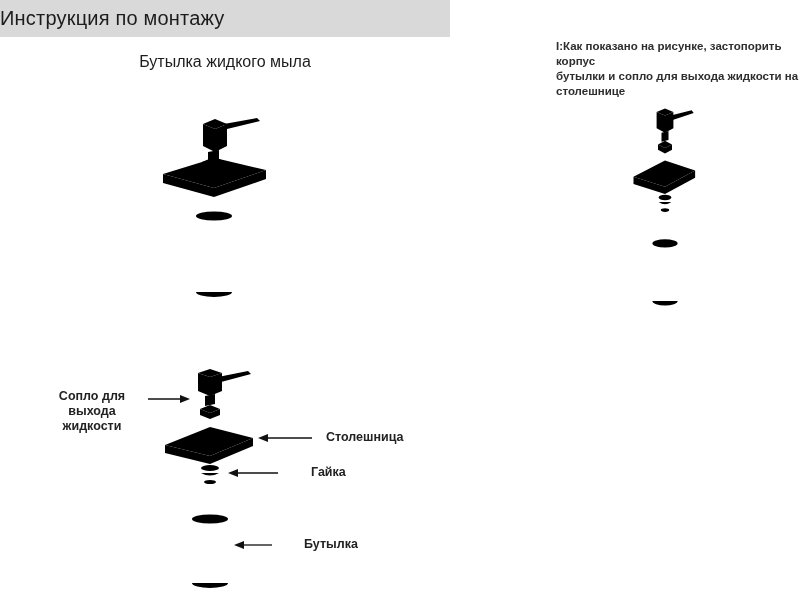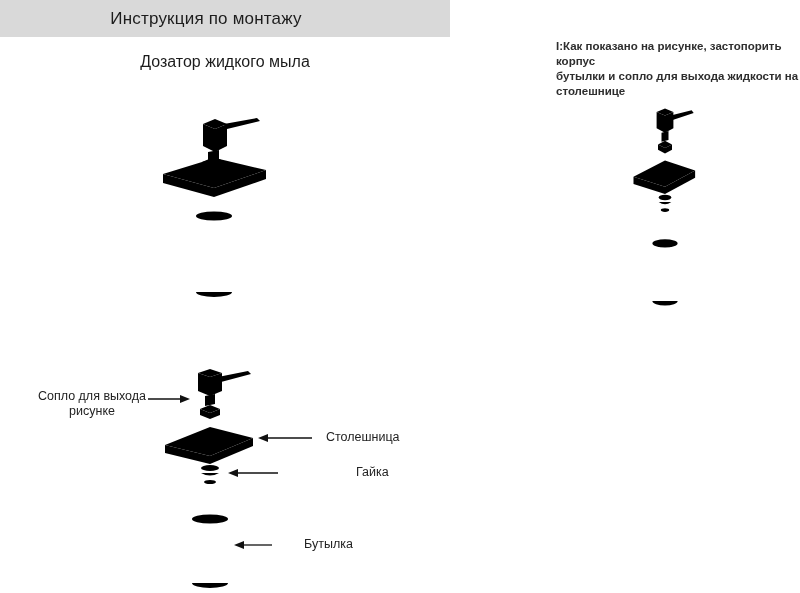--- a/index.html
+++ b/index.html
@@ -12,39 +12,39 @@
     overflow:hidden;
   }
   .abs{position:absolute;}
   
   #header-bar{
     left:0;top:0;width:450px;height:37px;
     background:#d9d9d9;
   }
   #page-title{
     left:0;top:0;width:412px;height:37px;
-    line-height:37px;text-align:center;
-    font-size:17px;font-weight:500;color:#1c1c1c;letter-spacing:.2px;
+    line-height:37px;
+    font-size:20px;font-weight:500;color:#1c1c1c;letter-spacing:.2px;
   }
   #page-subtitle{
     left:0;top:53px;width:450px;
     text-align:center;font-size:16px;font-weight:500;color:#1c1c1c;
   }
   
   #instruction{
     left:556px;top:39px;width:250px;
     font-size:11.5px;font-weight:600;line-height:15px;color:#2e2e2e;
   }
   
   .part-label{
-    font-size:12.5px;color:#222;line-height:15px;white-space:nowrap;
+    font-size:12.5px;color:#222;line-height:15px;white-space:nowrap;font-weight:bold;
   }
   #label-nozzle{left:36px;top:389px;width:112px;text-align:center;white-space:normal;}
   #label-countertop{left:326px;top:430px;}
-  #label-nut{left:311px;top:465px;margin-left:45px;}
+  #label-nut{left:311px;top:465px;}
   #label-bottle{left:304px;top:537px;}
   svg.arrow line{stroke:#111;stroke-width:1.3;}
   svg.arrow polygon{fill:#111;stroke:none;}
 </style>
 </head>
 <body>
 
 <div id="canvas">
 
   <svg width="0" height="0" style="position:absolute" aria-hidden="true">
@@ -113,21 +113,21 @@
         <ellipse cx="56" cy="103" rx="7" ry="2"></ellipse>
         <line x1="38" y1="104" x2="38" y2="180"></line>
         <line x1="74" y1="104" x2="74" y2="180"></line>
         <path d="M38,180 A18,5 0 0 0 74,180"></path>
       </symbol>
     </defs>
   </svg>
 
   <div id="header-bar" class="abs"></div>
   <div id="page-title" class="abs">Инструкция по монтажу</div>
-  <div id="page-subtitle" class="abs">Дозатор жидкого мыла</div>
+  <div id="page-subtitle" class="abs">Бутылка жидкого мыла</div>
 
   <div id="instruction" class="abs">
     <div>I:Как показано на рисунке, застопорить корпус</div>
     <div>бутылки и сопло для выхода жидкости на</div>
     <div>столешнице</div>
   </div>
 
   <svg class="abs diagram" style="left:158px;top:112px" width="110" height="190">
     <use href="#sym-assembled" width="110" height="190"></use>
   </svg>
@@ -135,21 +135,21 @@
   <svg class="abs diagram" style="left:160px;top:363px" width="100" height="230">
     <use href="#sym-exploded" width="100" height="230"></use>
   </svg>
 
   <svg class="abs diagram" style="left:630px;top:103px" width="70" height="207">
     <use href="#sym-exploded" width="70" height="207"></use>
   </svg>
 
   <div id="label-nozzle" class="abs part-label">
     <div>Сопло для выхода</div>
-    <div>рисунке</div>
+    <div>жидкости</div>
   </div>
   <svg class="abs arrow" style="left:148px;top:394px" width="42" height="10">
     <line x1="0" y1="5" x2="34" y2="5"></line>
     <polygon points="42,5 32,1 32,9"></polygon>
   </svg>
 
   <div id="label-countertop" class="abs part-label">Столешница</div>
   <svg class="abs arrow" style="left:258px;top:433px" width="54" height="10">
     <line x1="8" y1="5" x2="54" y2="5"></line>
     <polygon points="0,5 10,1 10,9"></polygon>

